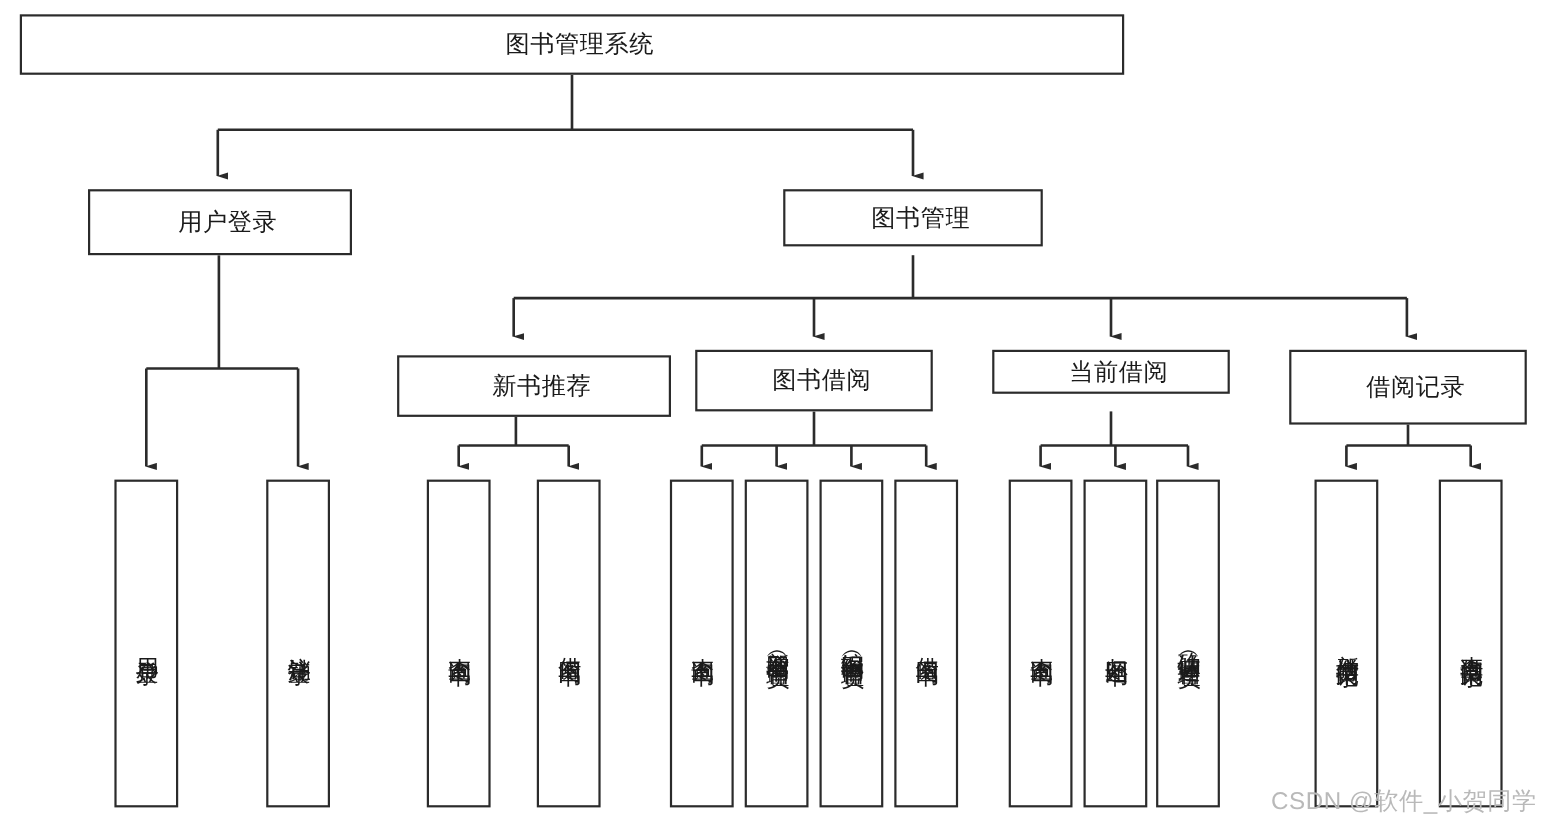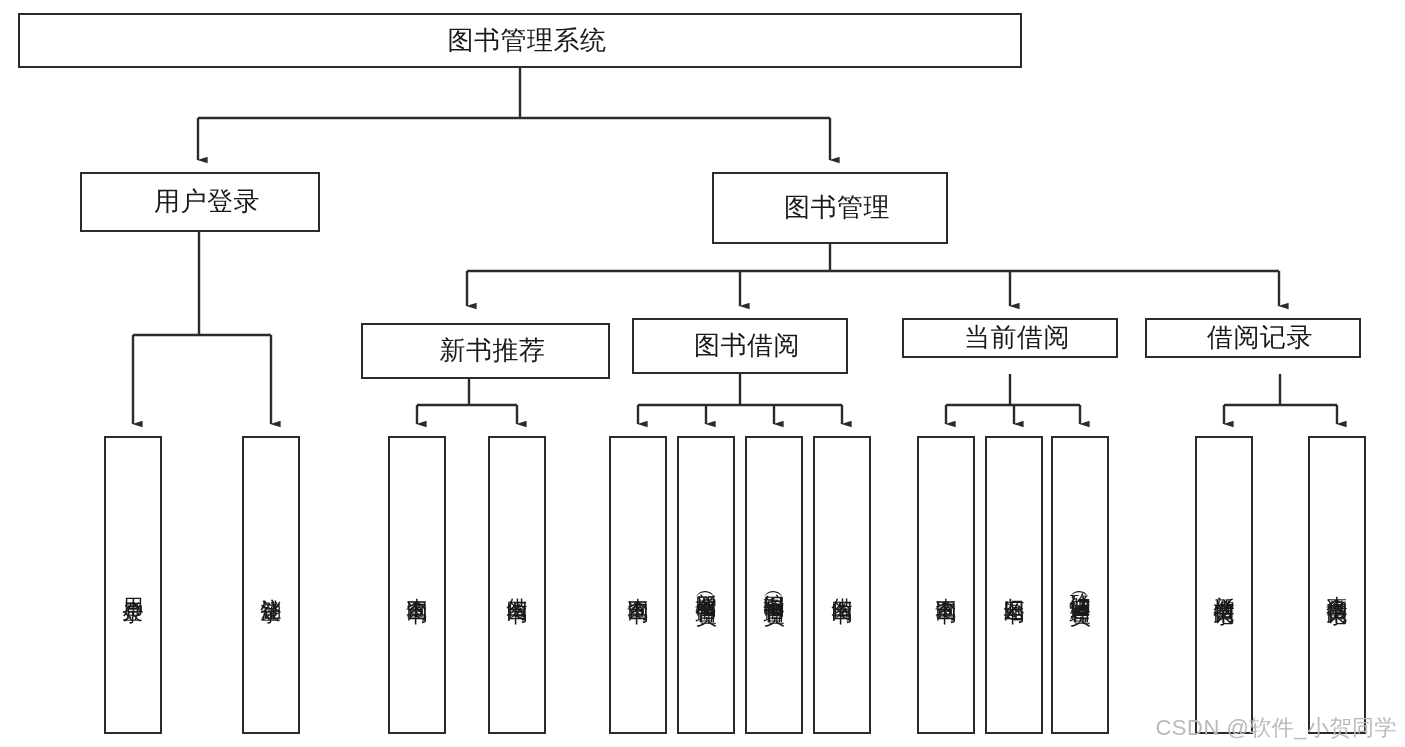--- a/index.html
+++ b/index.html
@@ -29,21 +29,21 @@
     position: absolute;
     box-sizing: border-box;
     background: #ffffff;
     border: 2px solid #2b2b2b;
     display: flex;
     align-items: center;
     justify-content: center;
     color: #1a1a1a;
   }
   .node.horiz {
-    font-size: 26px;
+    font-size: 22px;
     letter-spacing: 0.5px;
     line-height: 1.2;
     white-space: nowrap;
     padding-left: 14px;
   }
   .node.vert {
     writing-mode: vertical-rl;
     text-orientation: upright;
     font-size: 21px;
     letter-spacing: 2px;
@@ -115,34 +115,34 @@
     </g>
   </svg>
 
   <div class="node horiz" style="left:18px; top:13px; width:1004px; height:55px;">
     <span>图书管理系统</span>
   </div>
 
   <div class="node horiz" style="left:80px; top:172px; width:240px; height:60px;">
     <span>用户登录</span>
   </div>
-  <div class="node horiz" style="left:712px; top:172px; width:236px; height:72px;">
+  <div class="node horiz" style="left:712px; top:172px; width:236px; height:52px;">
     <span>图书管理</span>
   </div>
 
   <div class="node horiz" style="left:361px; top:323px; width:249px; height:56px;">
     <span>新书推荐</span>
   </div>
   <div class="node horiz" style="left:632px; top:318px; width:216px; height:56px;text-align:right;">
     <span>图书借阅</span>
   </div>
   <div class="node horiz" style="left:902px; top:318px; width:216px; height:40px;">
     <span>当前借阅</span>
   </div>
-  <div class="node horiz" style="left:1145px; top:318px; width:216px; height:40px;">
+  <div class="node horiz" style="left:1172px; top:318px; width:216px; height:68px;">
     <span>借阅记录</span>
   </div>
 
   <div class="node vert" style="left:104px; top:436px; width:58px; height:298px;">
     <span>用户登录</span>
   </div>
   <div class="node vert" style="left:242px; top:436px; width:58px; height:298px;">
     <span>注销登录</span>
   </div>
 

